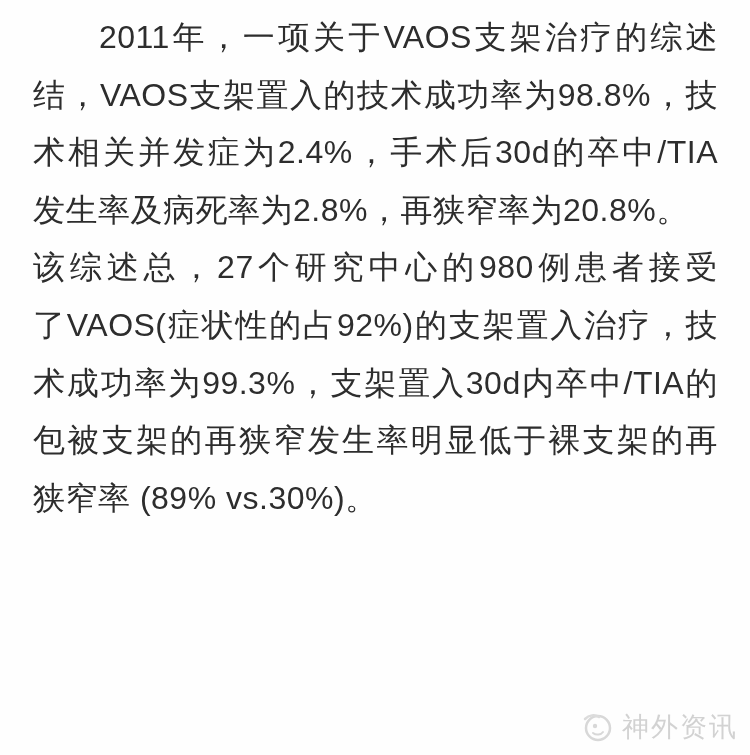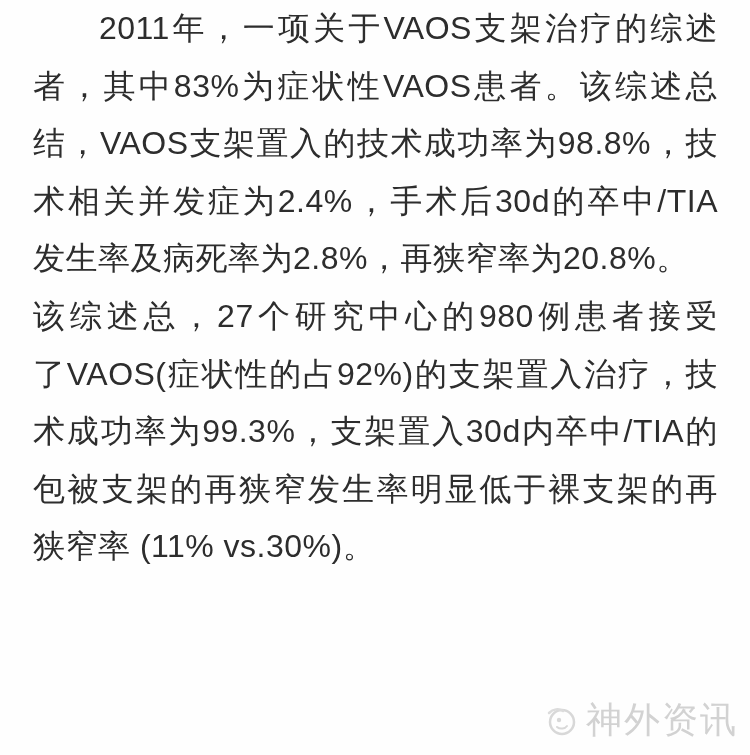--- a/index.html
+++ b/index.html
@@ -11,20 +11,21 @@
     height: 755px;
     background: #fefefe;
     overflow: hidden;
     position: relative;
     font-family: "Liberation Sans", sans-serif;
   }
   .page {
     position: absolute;
     inset: 0;
     background: #fefefe;
+    margin-top: 9px;
   }
   .article {
     position: absolute;
     left: 33px;
     right: 32px;
     top: 0;
     color: #2d2d2d;
     font-size: 32px;
     line-height: 57.6px;
     letter-spacing: 0.5px;
@@ -42,44 +43,43 @@
     text-align-last: left;
   }
   .watermark {
     position: absolute;
     right: 12px;
     bottom: 10px;
     display: flex;
     align-items: center;
     gap: 7px;
     color: #d2d2d2;
-    font-size: 36px;
+    font-size: 27px;
     letter-spacing: 2px;
     user-select: none;
   }
   .watermark svg {
     display: block;
   }
 </style>
 </head>
 <body>
 
 <div class="page">
 
   <div class="article" id="article">
       <div class="line first">2011年，一项关于VAOS支架治疗的综述</div>
-      <div class="line">者，其中83%为症状性VAOS患者。该综述总</div>
       <div class="line">结，VAOS支架置入的技术成功率为98.8%，技</div>
       <div class="line">术相关并发症为2.4%，手术后30d的卒中/TIA</div>
       <div class="line last">发生率及病死率为2.8%，再狭窄率为20.8%。</div>
       <div class="line">该综述总，27个研究中心的980例患者接受</div>
       <div class="line">了VAOS(症状性的占92%)的支架置入治疗，技</div>
       <div class="line">术成功率为99.3%，支架置入30d内卒中/TIA的</div>
       <div class="line">包被支架的再狭窄发生率明显低于裸支架的再</div>
-      <div class="line last">狭窄率 (11% vs.30%)。</div>
+      <div class="line last">狭窄率 (89% vs.30%)。</div>
     </div>
 
   <div class="watermark">
     <span>
       <svg width="36" height="36" viewBox="0 0 36 36" fill="none">
         <circle cx="19" cy="19" r="12" stroke="#d8d8d8" stroke-width="2.5" fill="none"></circle>
         <path d="M6 10 C 10 6, 16 5, 20 8" stroke="#dcdcdc" stroke-width="2.5" fill="none" stroke-linecap="round"></path>
         <circle cx="16" cy="17" r="2.2" fill="#d8d8d8"></circle>
         <path d="M14 24 C 17 26.5, 22 26, 24 23" stroke="#d8d8d8" stroke-width="2" fill="none" stroke-linecap="round"></path>
       </svg>

